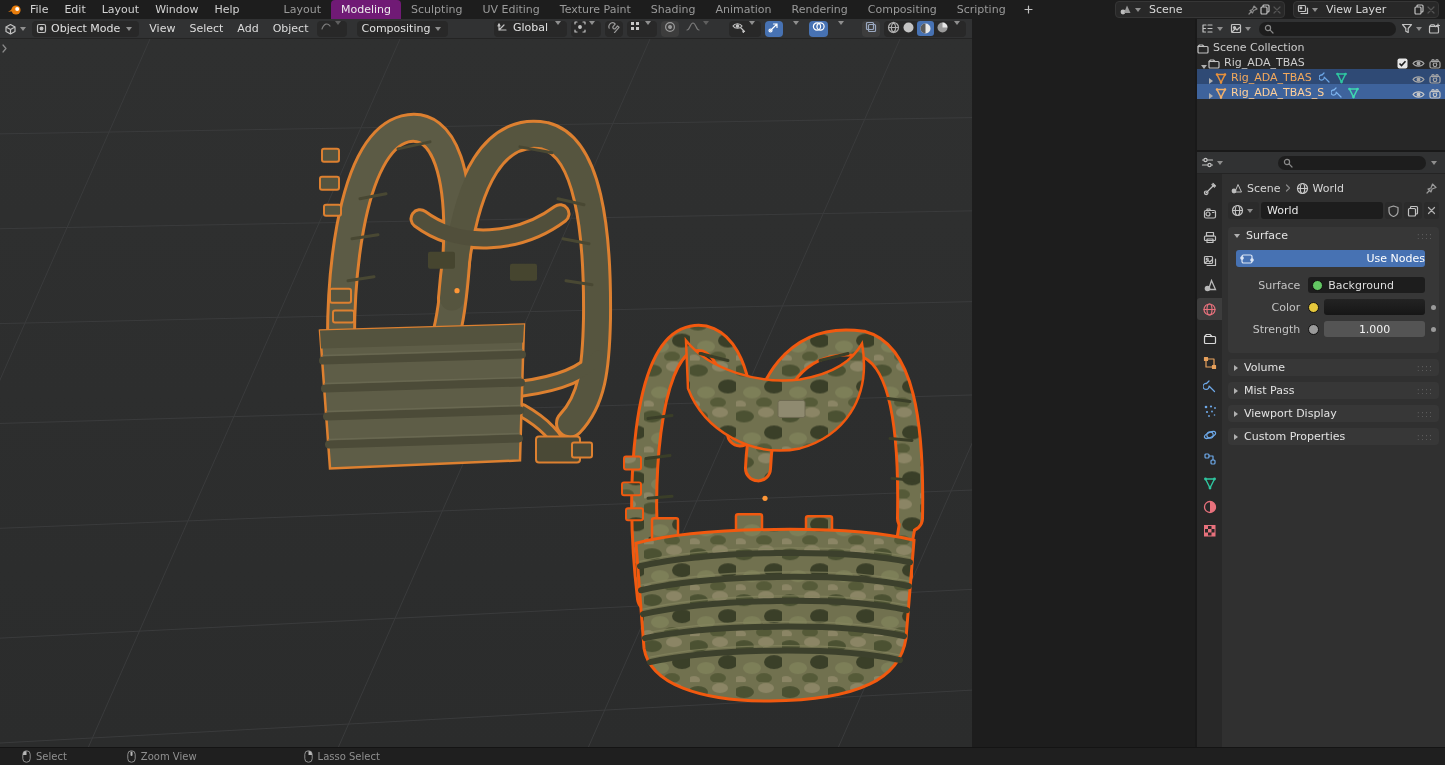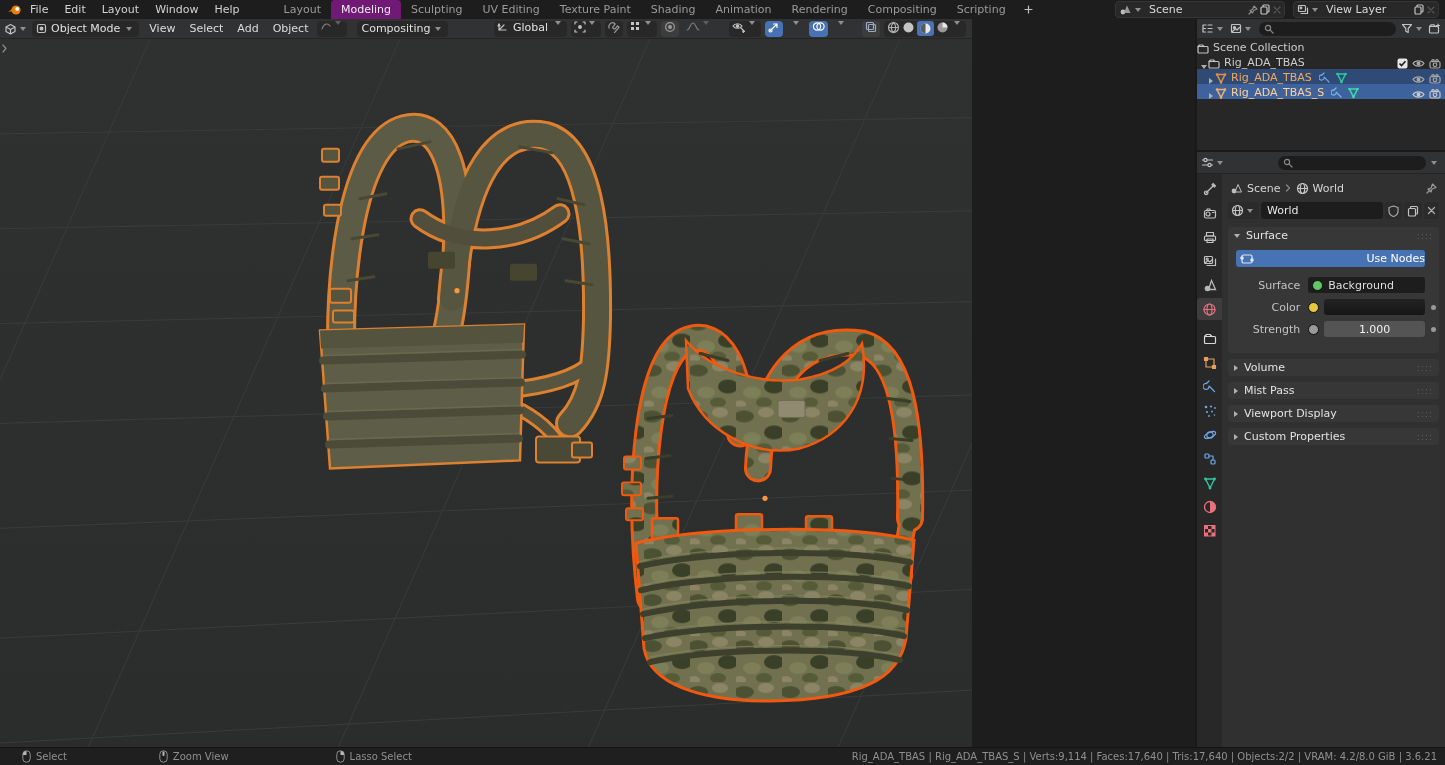--- a/index.html
+++ b/index.html
@@ -984,32 +984,31 @@
 <div id="statusbar">
   <div class="hint" style="margin-left:22px">
     <span class="ic">
       <svg width="9" height="13" viewBox="0 0 9 13">
           <rect x="0.8" y="0.8" width="7.4" height="11.4" rx="3.5" fill="none" stroke="#8f8f8f"></rect>
           <path d="M1,4 A3.5,3.5 0 0 1 4.5,1 V5 H1 Z" fill="#b8b8b8"></path>
         </svg>
     </span>
     <span>Select</span>
   </div>
-  <div class="hint" style="margin-left:92px">
+  <div class="hint" style="margin-left:60px">
     <span class="ic">
       <svg width="9" height="13" viewBox="0 0 9 13">
           <rect x="0.8" y="0.8" width="7.4" height="11.4" rx="3.5" fill="none" stroke="#8f8f8f"></rect>
           <rect x="3.5" y="1.5" width="2" height="4.5" rx="1" fill="#b8b8b8"></rect>
         </svg>
     </span>
     <span>Zoom View</span>
   </div>
   <div class="hint" style="margin-left:107px">
     <span class="ic">
       <svg width="9" height="13" viewBox="0 0 9 13">
           <rect x="0.8" y="0.8" width="7.4" height="11.4" rx="3.5" fill="none" stroke="#8f8f8f"></rect>
           <path d="M8,4 A3.5,3.5 0 0 0 4.5,1 V5 H8 Z" fill="#b8b8b8"></path>
         </svg>
     </span>
     <span>Lasso Select</span>
   </div>
-  <span class="stats">Rig_ADA_TBAS | Rig_ADA_TBAS_S | Verts:9,114 | Faces:17,640 | Tris:17,640 | Objects:2/2 | VRAM: 4.2/8.0 GiB | 3.6.21</span>
 </div>
 
 </body></html>

